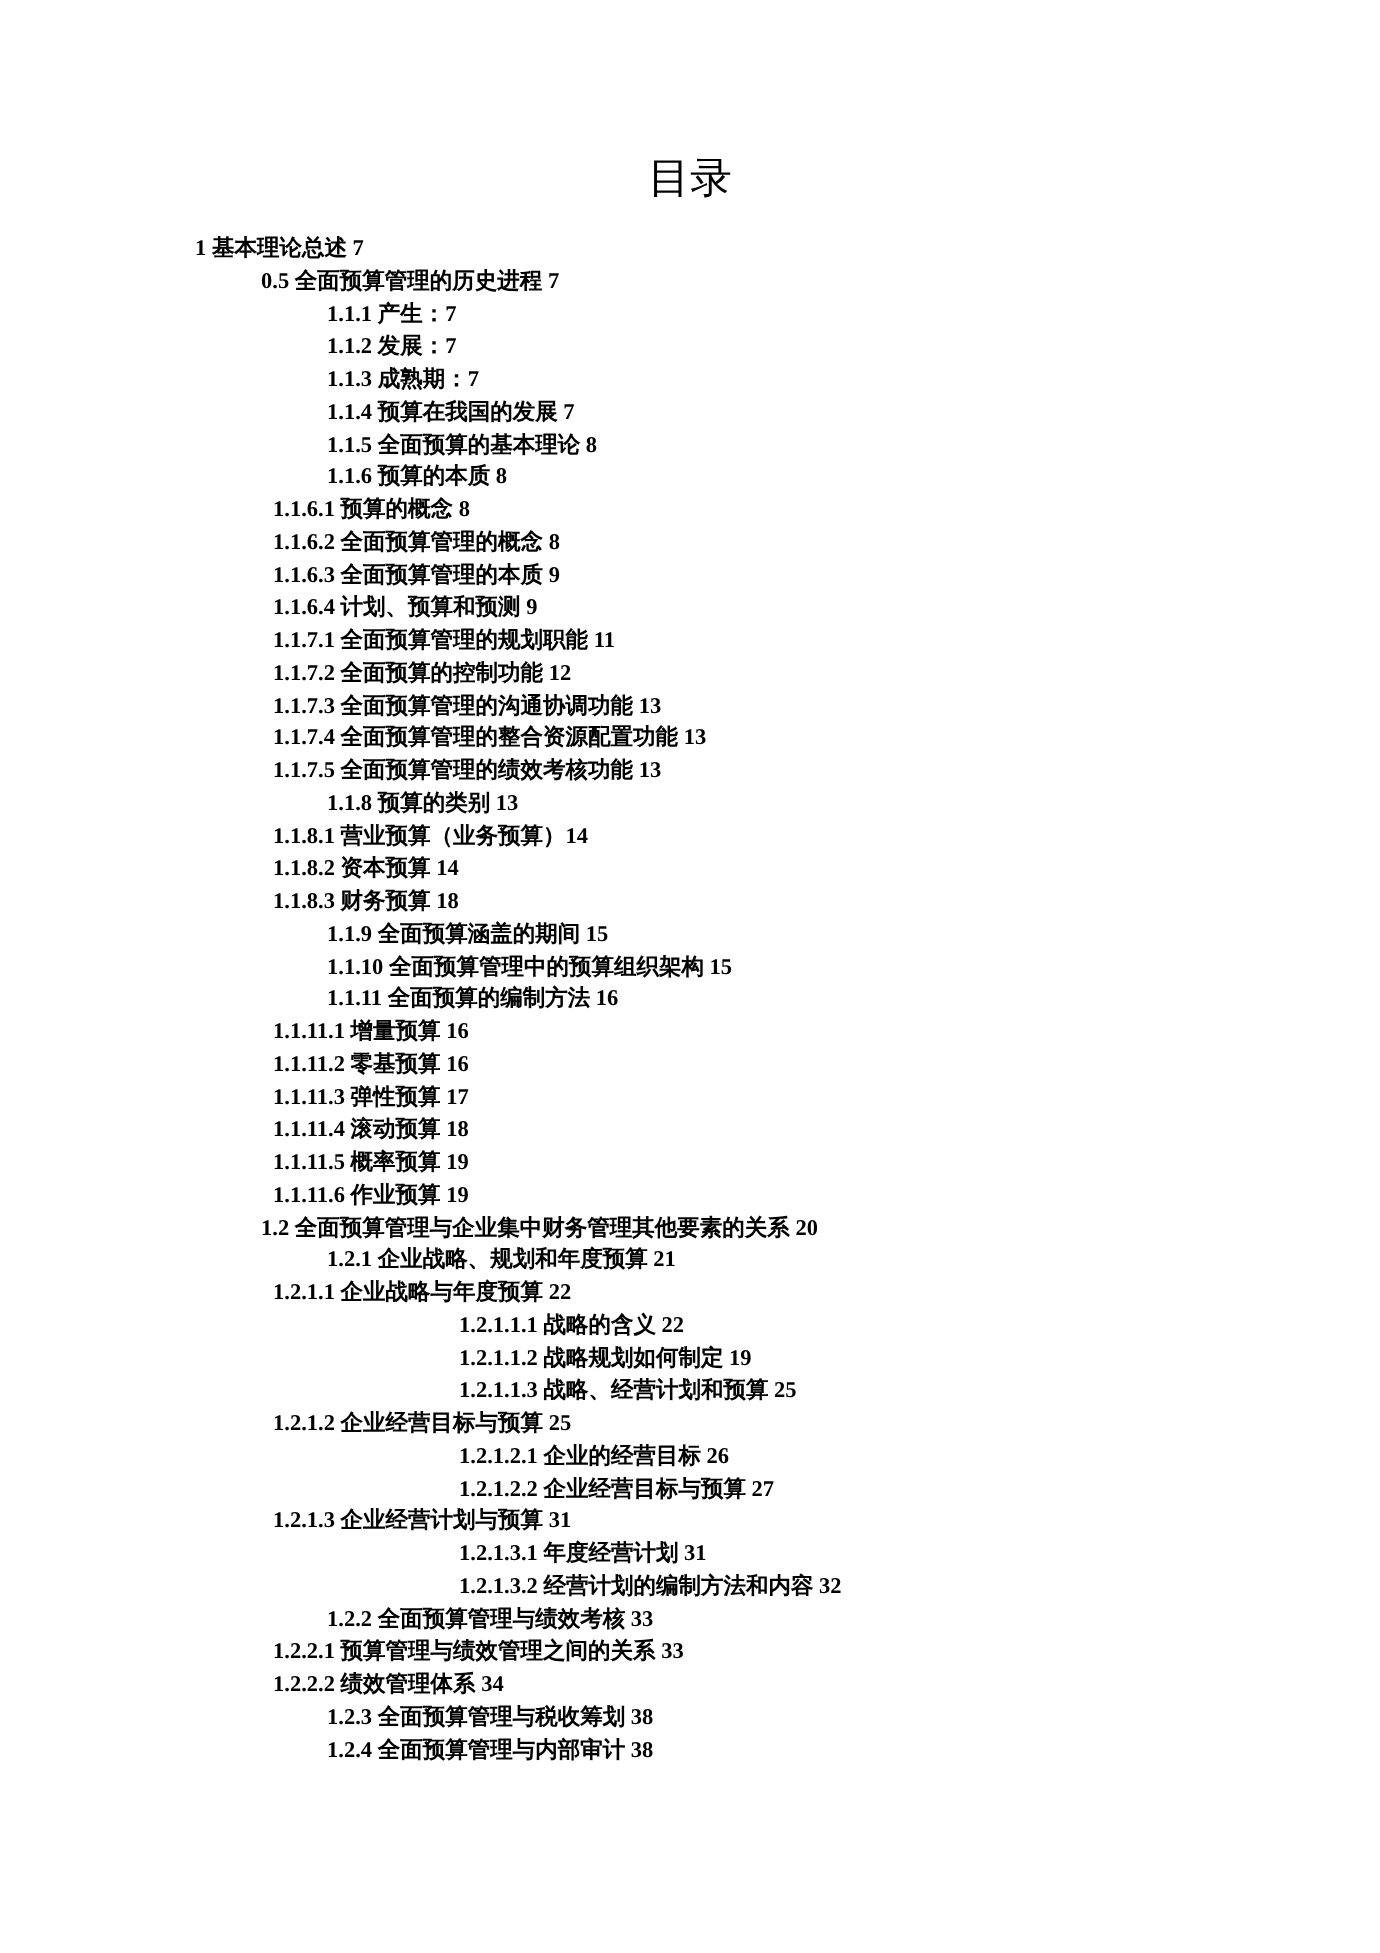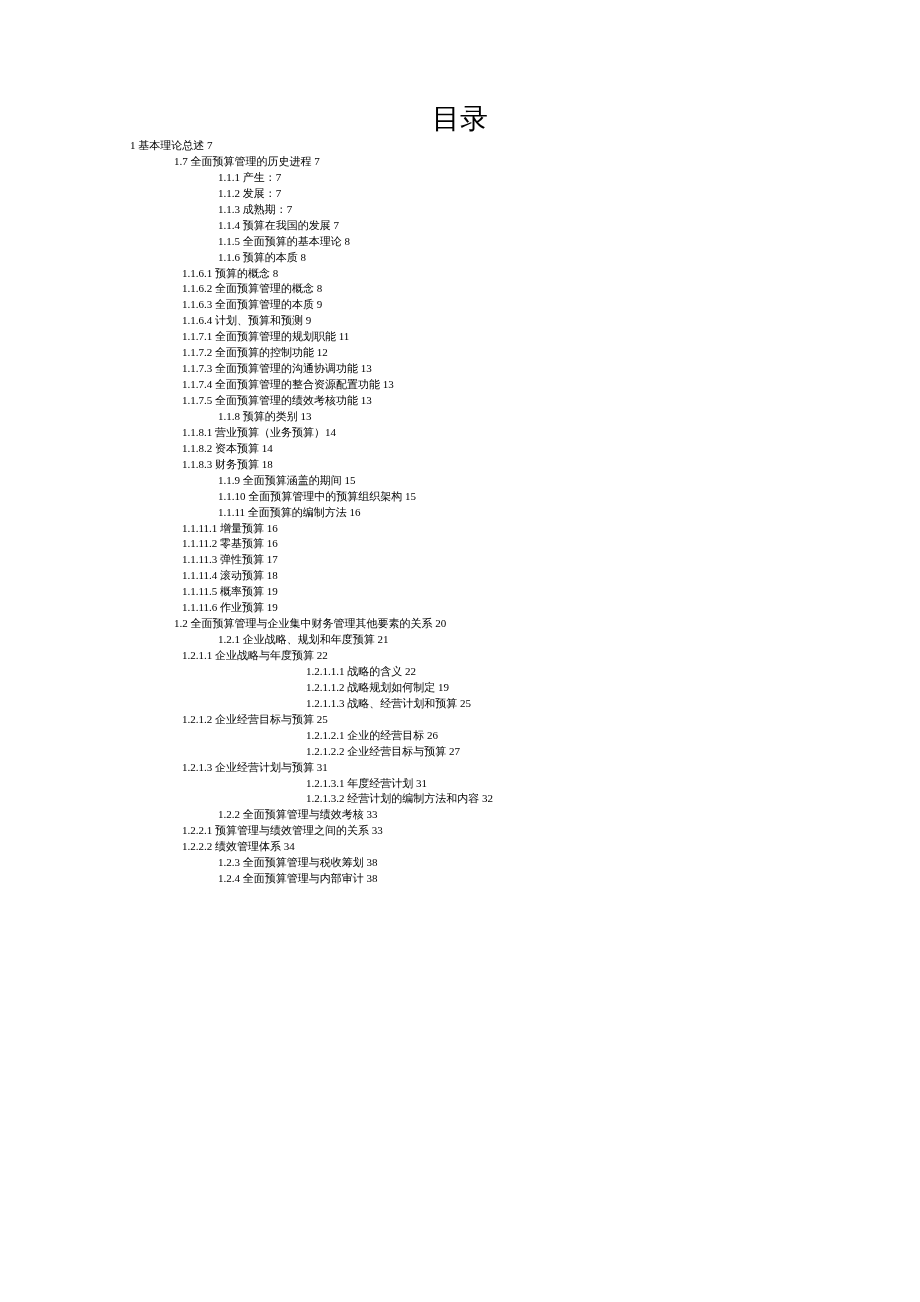--- a/index.html
+++ b/index.html
@@ -9,41 +9,43 @@
     font-family: "SimSun", "宋体", serif;
     color: #000;
     width: 920px;
   }
   .page {
     padding: 100px 130px 60px 130px;
   }
   .title {
     text-align: center;
     font-size: 28px;
+    margin-bottom: 18px;
     font-weight: normal;
   }
   .toc {
-    font-size: 11px;
+    font-size: 15px;
     line-height: 1.45;
+    font-weight: bold;
   }
   .lvl1 { margin-left: 0px; }
   .lvl2 { margin-left: 44px; }
   .lvl3 { margin-left: 88px; }
   .lvl4 { margin-left: 52px; }
   .lvl5 { margin-left: 176px; }
   .entry { white-space: nowrap; }
 </style>
 </head>
 <body>
 
 <div class="page">
   <div class="title">目录</div>
   <div class="toc" id="toc-root">
       <div class="entry lvl1">1 基本理论总述 7</div>
-      <div class="entry lvl2">1.7 全面预算管理的历史进程 7</div>
+      <div class="entry lvl2">0.5 全面预算管理的历史进程 7</div>
       <div class="entry lvl3">1.1.1 产生：7</div>
       <div class="entry lvl3">1.1.2 发展：7</div>
       <div class="entry lvl3">1.1.3 成熟期：7</div>
       <div class="entry lvl3">1.1.4 预算在我国的发展 7</div>
       <div class="entry lvl3">1.1.5 全面预算的基本理论 8</div>
       <div class="entry lvl3">1.1.6 预算的本质 8</div>
       <div class="entry lvl4">1.1.6.1 预算的概念 8</div>
       <div class="entry lvl4">1.1.6.2 全面预算管理的概念 8</div>
       <div class="entry lvl4">1.1.6.3 全面预算管理的本质 9</div>
       <div class="entry lvl4">1.1.6.4 计划、预算和预测 9</div>

